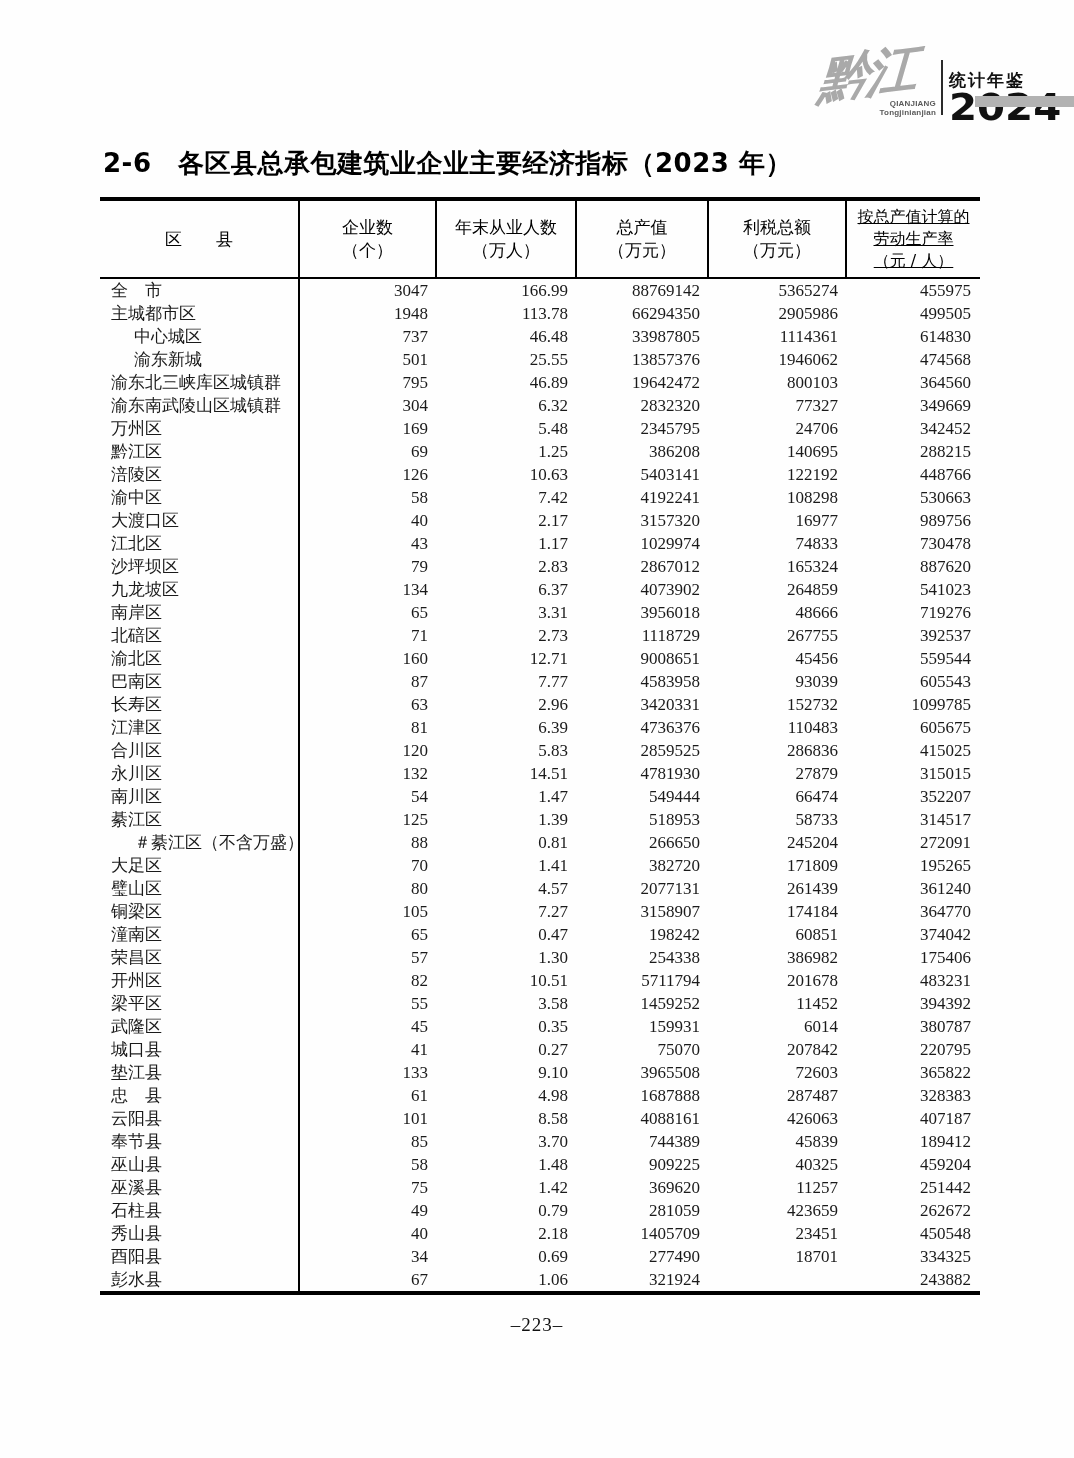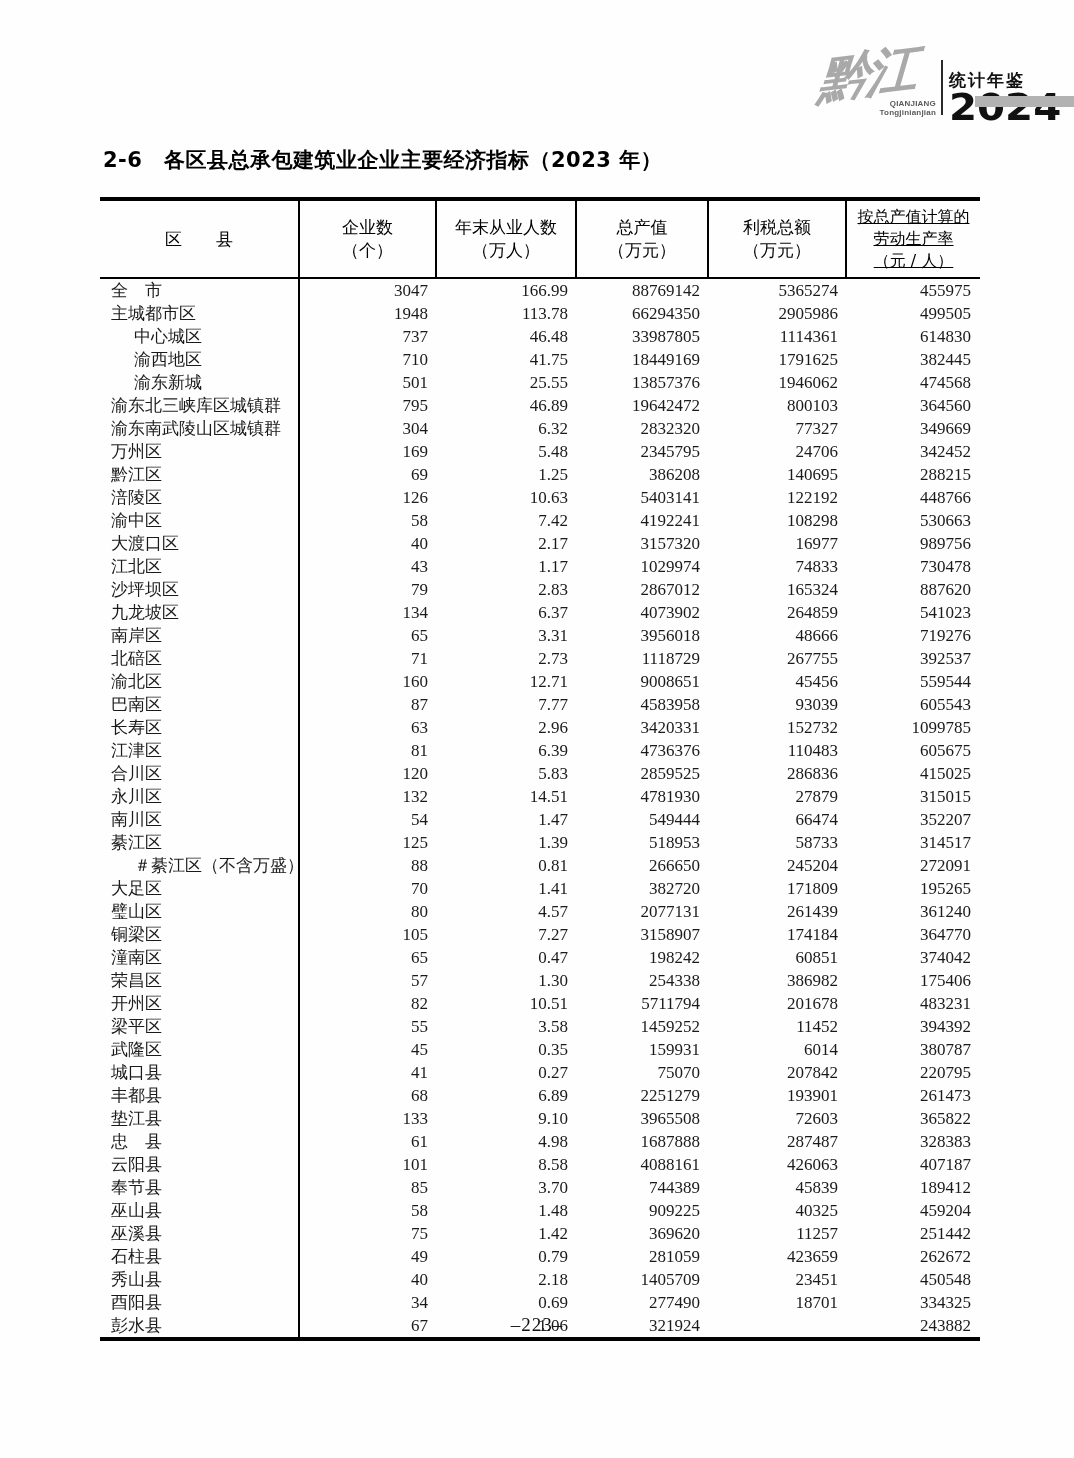--- a/index.html
+++ b/index.html
@@ -42,21 +42,21 @@
     font-size:36px; font-weight:900; color:#111;
     letter-spacing:0px; line-height:34px;
     transform:scale(1.12,1.02); transform-origin:left top;
   }
   .grey-bar { position:absolute; left:157px; top:44px; width:99px; height:11px; background:#b2b2b2; }
 
   
   .page-title {
     position:absolute; left:103px; top:146px; width:880px;
     font-family:"DejaVu Sans", sans-serif;
-    font-weight:bold; font-size:21px; color:#000;
+    font-weight:bold; font-size:26px; color:#000;
     letter-spacing:0.5px; white-space:nowrap;
   }
 
   
   .stat-table {
     position:absolute; left:100px; top:197px; width:880px;
     border-top:4px solid #000;
     border-bottom:4px solid #000;
   }
   .grid-row {
@@ -161,28 +161,20 @@
       </div>
       <div class="trow grid-row">
         <div class="cell name indent">中心城区</div>
         <div class="cell num">737</div>
         <div class="cell num">46.48</div>
         <div class="cell num">33987805</div>
         <div class="cell num">1114361</div>
         <div class="cell num">614830</div>
       </div>
       <div class="trow grid-row">
-        <div class="cell name indent">渝西地区</div>
-        <div class="cell num">710</div>
-        <div class="cell num">41.75</div>
-        <div class="cell num">18449169</div>
-        <div class="cell num">1791625</div>
-        <div class="cell num">382445</div>
-      </div>
-      <div class="trow grid-row">
         <div class="cell name indent">渝东新城</div>
         <div class="cell num">501</div>
         <div class="cell num">25.55</div>
         <div class="cell num">13857376</div>
         <div class="cell num">1946062</div>
         <div class="cell num">474568</div>
       </div>
       <div class="trow grid-row">
         <div class="cell name">渝东北三峡库区城镇群</div>
         <div class="cell num">795</div>
@@ -417,28 +409,20 @@
       </div>
       <div class="trow grid-row">
         <div class="cell name">城口县</div>
         <div class="cell num">41</div>
         <div class="cell num">0.27</div>
         <div class="cell num">75070</div>
         <div class="cell num">207842</div>
         <div class="cell num">220795</div>
       </div>
       <div class="trow grid-row">
-        <div class="cell name">丰都县</div>
-        <div class="cell num">68</div>
-        <div class="cell num">6.89</div>
-        <div class="cell num">2251279</div>
-        <div class="cell num">193901</div>
-        <div class="cell num">261473</div>
-      </div>
-      <div class="trow grid-row">
         <div class="cell name">垫江县</div>
         <div class="cell num">133</div>
         <div class="cell num">9.10</div>
         <div class="cell num">3965508</div>
         <div class="cell num">72603</div>
         <div class="cell num">365822</div>
       </div>
       <div class="trow grid-row">
         <div class="cell name">忠　县</div>
         <div class="cell num">61</div>

